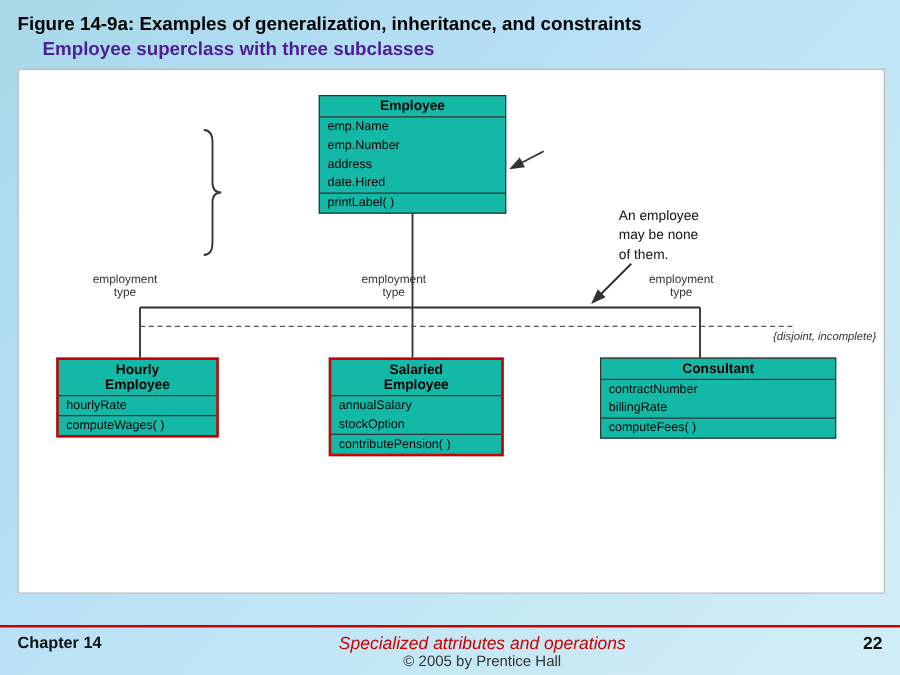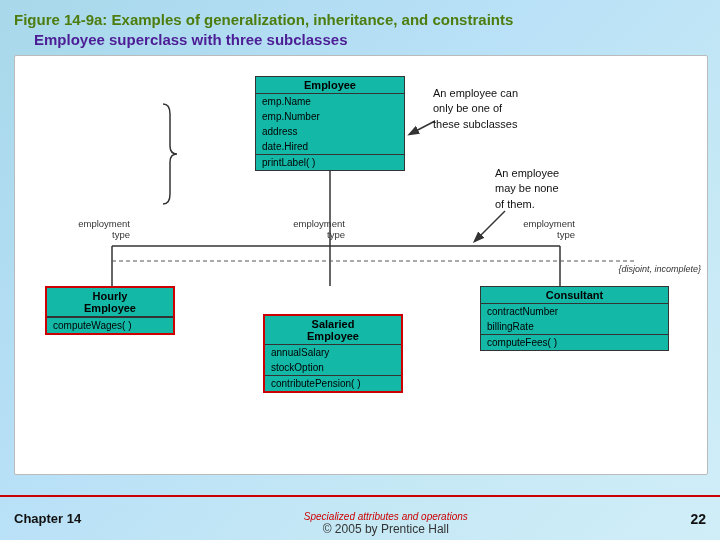--- a/index.html
+++ b/index.html
@@ -19,21 +19,21 @@
       padding: 10px 14px 8px 14px;
     }
 
     .title-area {
       margin-bottom: 6px;
     }
 
     .title-line1 {
       font-size: 15px;
       font-weight: bold;
-      color: #4d7c0f;
+      color: #000000;
       line-height: 1.3;
     }
 
     .title-line2 {
       font-size: 15px;
       font-weight: bold;
       color: #4c1d95;
       padding-left: 20px;
       line-height: 1.3;
     }
@@ -89,21 +89,20 @@
       width: 130px;
       border: 2px solid #cc0000;
     }
 
     
     .salaried-box {
       left: 248px;
       top: 230px;
       width: 140px;
       border: 2px solid #cc0000;
-      margin-top: 28px;
     }
 
     
     .consultant-box {
       left: 465px;
       top: 230px;
       width: 189px;
     }
 
     
@@ -132,54 +131,52 @@
       width: 100%;
       height: 100%;
       pointer-events: none;
     }
 
     
     .emp-type-label {
       position: absolute;
       font-size: 9.5px;
       color: #333;
-      text-align: right;
+      text-align: center;
       width: 60px;
     }
 
     
     .bottom-bar {
       position: absolute;
       bottom: 0;
       left: 0;
       width: 100%;
       border-top: 2px solid #cc0000;
       padding: 4px 14px;
       display: flex;
-      align-items: center;
       justify-content: space-between;
     }
 
     .bottom-left {
       font-size: 13px;
       font-weight: bold;
       color: #111;
     }
 
     .bottom-center {
       font-size: 12px;
       color: #333;
       text-align: center;
     }
 
     .bottom-center .specialized {
       color: #cc0000;
       font-style: italic;
-      font-size: 10px;
-      margin-top: 10px;
+      font-size: 14px;
     }
 
     .bottom-right {
       font-size: 14px;
       color: #111;
       font-weight: bold;
     }
 
     
     .disjoint-label {
@@ -233,43 +230,39 @@
       <div class="uml-box-title">Employee</div>
       <div class="uml-box-attr">emp.Name</div>
       <div class="uml-box-attr">emp.Number</div>
       <div class="uml-box-attr">address</div>
       <div class="uml-box-attr">date.Hired</div>
       <div class="uml-box-method">printLabel( )</div>
     </div>
 
     <div class="uml-box hourly-box">
       <div class="uml-box-title">Hourly<br>Employee</div>
+      <div class="uml-box-attr">hourlyRate</div>
       <div class="uml-box-method">computeWages( )</div>
     </div>
 
     <div class="uml-box salaried-box">
       <div class="uml-box-title">Salaried<br>Employee</div>
       <div class="uml-box-attr">annualSalary</div>
       <div class="uml-box-attr">stockOption</div>
       <div class="uml-box-method">contributePension( )</div>
     </div>
 
     <div class="uml-box consultant-box">
       <div class="uml-box-title">Consultant</div>
       <div class="uml-box-attr">contractNumber</div>
       <div class="uml-box-attr">billingRate</div>
       <div class="uml-box-method">computeFees( )</div>
     </div>
 
 
-    <div class="annotation-box" style="left: 418px; top: 30px;">
-      <span>An employee can</span><br>
-      <span>only be one of</span><br>
-      <span>these subclasses</span>
-    </div>
 
     <div class="annotation-box" style="left: 480px; top: 110px;">
       <span>An employee</span><br>
       <span>may be none</span><br>
       <span>of them.</span>
     </div>
 
     <div class="emp-type-label" style="left: 55px; top: 162px;">employment<br>type</div>
     <div class="emp-type-label" style="left: 270px; top: 162px;">employment<br>type</div>
     <div class="emp-type-label" style="left: 500px; top: 162px;">employment<br>type</div>

